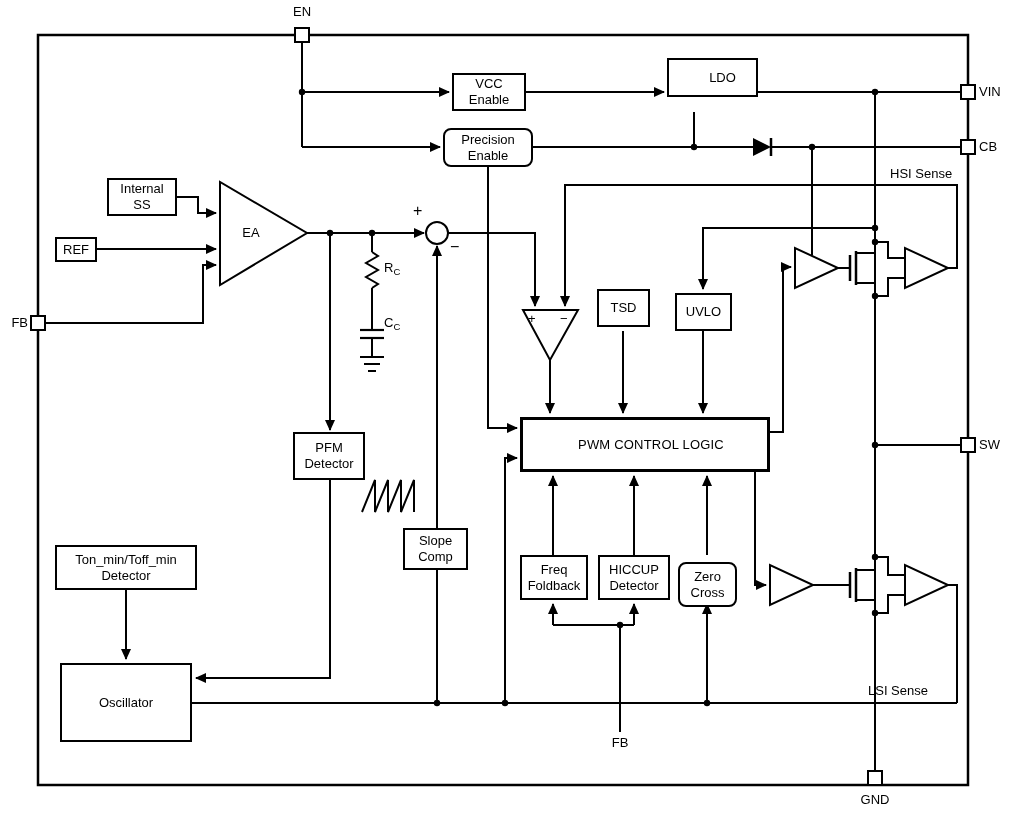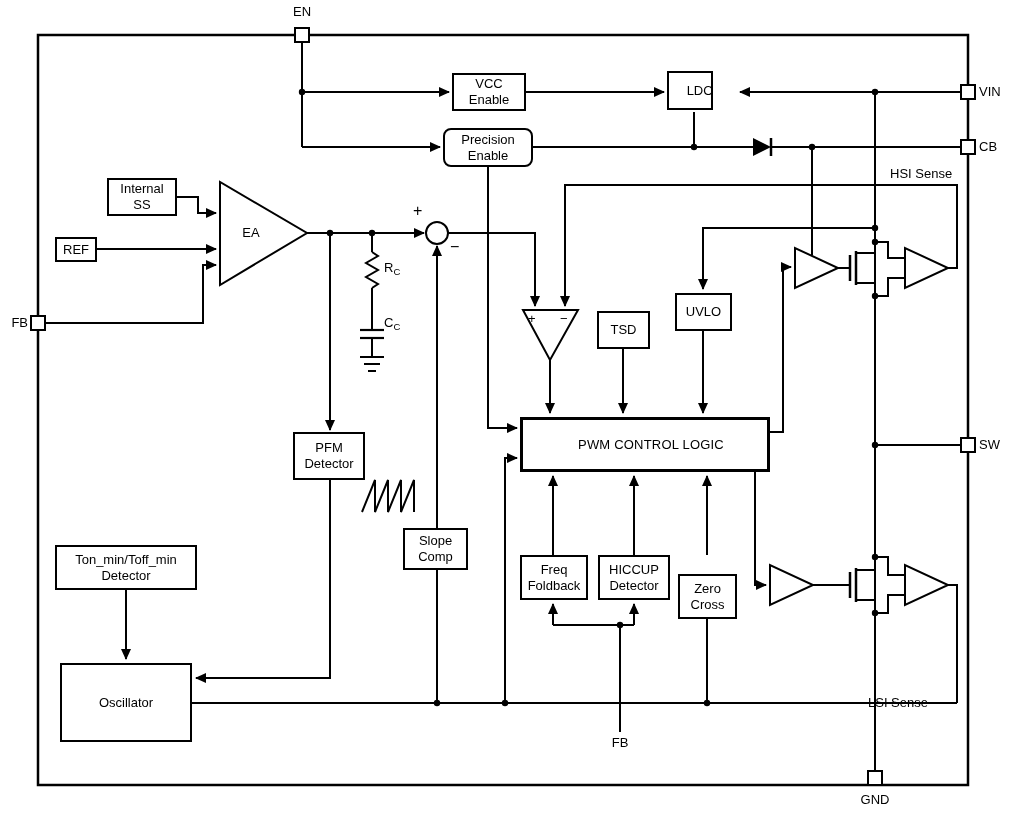--- a/index.html
+++ b/index.html
@@ -173,53 +173,53 @@
       <rect x="961" y="85" width="14" height="14"></rect>
       <rect x="961" y="140" width="14" height="14"></rect>
       <rect x="961" y="438" width="14" height="14"></rect>
       <rect x="868" y="771" width="14" height="14"></rect>
       <rect x="31" y="316" width="14" height="14"></rect>
     </g>
   </svg>
 
   <div class="block" style="left:452px;top:73px;width:74px;height:38px;">VCC
 Enable</div>
-  <div class="block" style="left:667px;top:71px;width:46px;height:39px;padding-left:20px;">LDO</div>
+  <div class="block" style="left:667px;top:58px;width:91px;height:39px;padding-left:20px;">LDO</div>
   <div class="block" style="left:443px;top:128px;width:90px;height:39px;border-radius:8px;">Precision
 Enable</div>
   <div class="block" style="left:107px;top:178px;width:70px;height:38px;">Internal
 SS</div>
   <div class="block" style="left:55px;top:237px;width:42px;height:25px;">REF</div>
   <div class="block" style="left:293px;top:432px;width:72px;height:48px;">PFM
 Detector</div>
-  <div class="block" style="left:597px;top:311px;width:53px;height:38px;">TSD</div>
+  <div class="block" style="left:597px;top:289px;width:53px;height:38px;">TSD</div>
   <div class="block" style="left:675px;top:293px;width:57px;height:38px;">UVLO</div>
   <div class="block heavy" style="left:520px;top:417px;width:250px;height:55px;padding-left:12px;">PWM CONTROL LOGIC</div>
   <div class="block" style="left:403px;top:528px;width:65px;height:42px;">Slope
 Comp</div>
   <div class="block" style="left:520px;top:555px;width:68px;height:45px;">Freq
 Foldback</div>
   <div class="block" style="left:598px;top:555px;width:72px;height:45px;">HICCUP
 Detector</div>
-  <div class="block" style="left:678px;top:574px;width:59px;height:45px;">Zero
+  <div class="block" style="left:678px;top:562px;width:59px;height:45px;border-radius:8px;">Zero
 Cross</div>
   <div class="block" style="left:55px;top:545px;width:142px;height:45px;">Ton_min/Toff_min
 Detector</div>
   <div class="block" style="left:60px;top:663px;width:132px;height:79px;">Oscillator</div>
 
   <span class="lbl c" style="left:286px;top:5px;width:32px;">EN</span>
   <span class="lbl" style="left:979px;top:85px;">VIN</span>
   <span class="lbl" style="left:979px;top:140px;">CB</span>
   <span class="lbl" style="left:979px;top:438px;">SW</span>
   <span class="lbl c" style="left:853px;top:793px;width:44px;">GND</span>
   <span class="lbl r" style="left:4px;top:316px;width:24px;">FB</span>
   <span class="lbl c" style="left:604px;top:736px;width:32px;">FB</span>
 
   <span class="lbl" style="left:870px;top:167px;margin-left:20px;">HSI Sense</span>
-  <span class="lbl" style="left:868px;top:684px;margin-top:12px;">LSI Sense</span>
+  <span class="lbl" style="left:868px;top:684px;">LSI Sense</span>
   <span class="lbl c" style="left:234px;top:226px;width:34px;">EA</span>
   <span class="lbl" style="left:384px;top:261px;"><span>R</span><span class="sub">C</span></span>
   <span class="lbl" style="left:384px;top:316px;"><span>C</span><span class="sub">C</span></span>
   <span class="lbl big" style="left:413px;top:202px;">+</span>
   <span class="lbl big" style="left:450px;top:238px;">−</span>
   <span class="lbl" style="left:528px;top:312px;">+</span>
   <span class="lbl" style="left:560px;top:312px;">−</span>
 
 </div>
 

